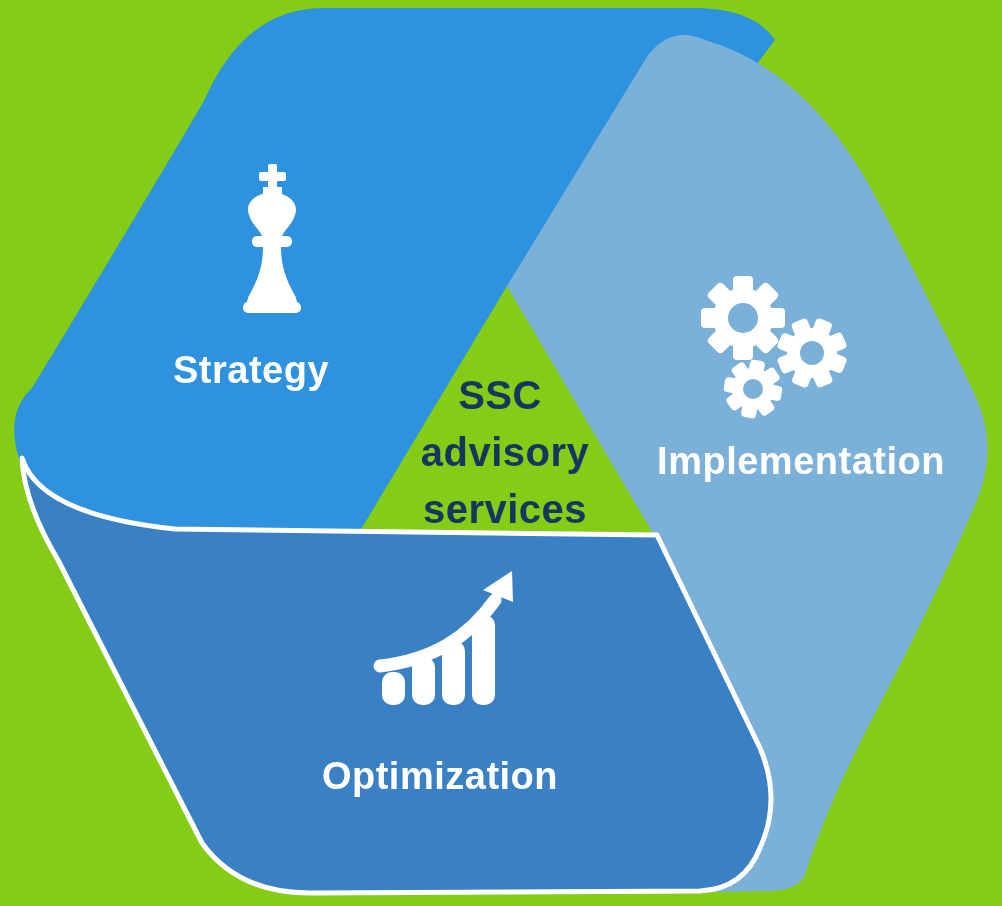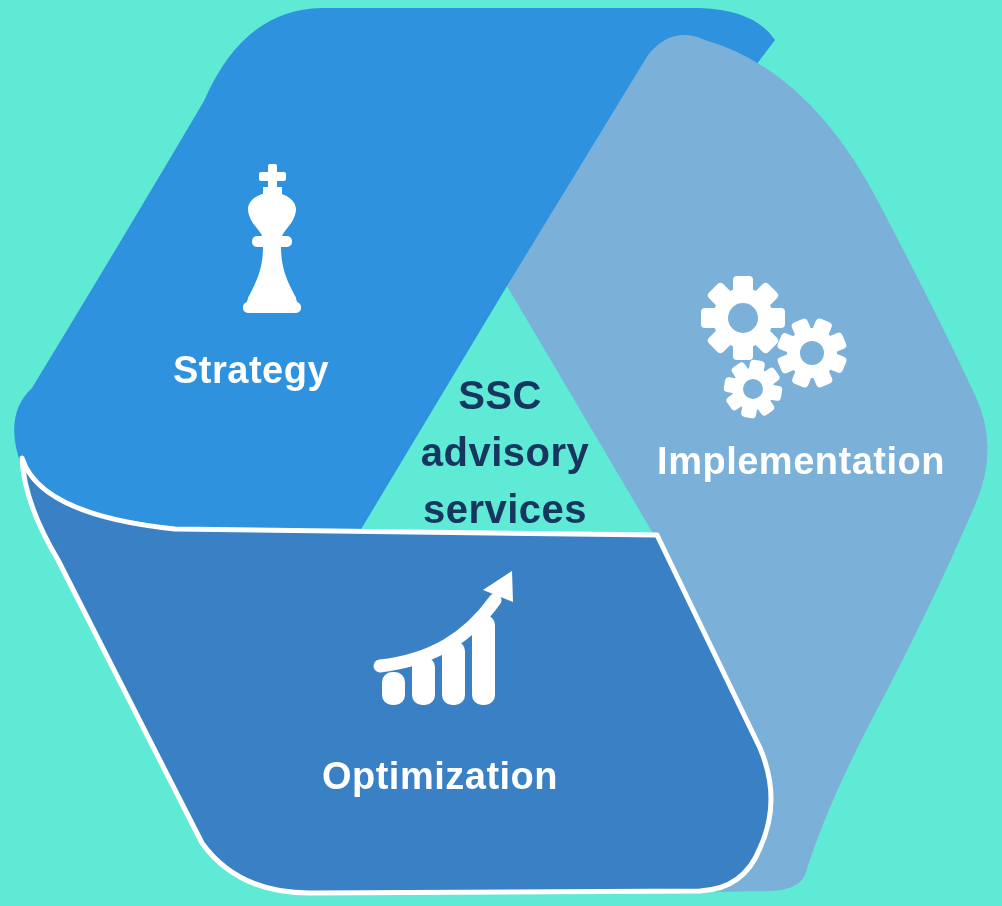--- a/index.html
+++ b/index.html
@@ -1,16 +1,16 @@
 <!DOCTYPE html>
 <html><head>
 <meta charset="utf-8">
 <style>
   html,body{margin:0;padding:0;background:#ffffff;}
-  .stage{position:relative;width:1002px;height:906px;background:#5eead4;overflow:hidden;}
+  .stage{position:relative;width:1002px;height:906px;background:#84cc16;overflow:hidden;}
   svg{display:block;}
   text{font-family:"Liberation Sans","DejaVu Sans",sans-serif;font-weight:bold;}
   .section-label{font-size:38px;letter-spacing:.5px;}
   .center-line{font-size:40px;letter-spacing:.5px;}
   .band{stroke:none;}
   .band-seamed{stroke:#ffffff;stroke-width:5;stroke-linejoin:round;}
   .icon-white{fill:#ffffff;}
 </style>
 </head>
 <body>

